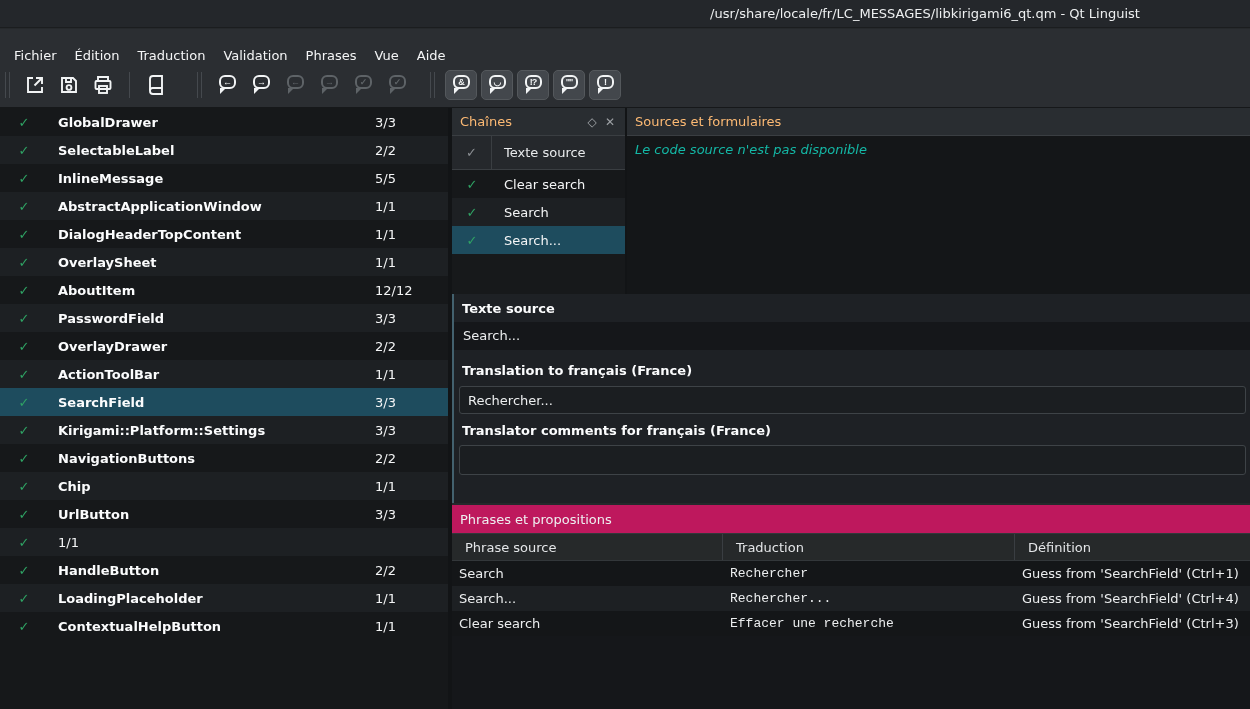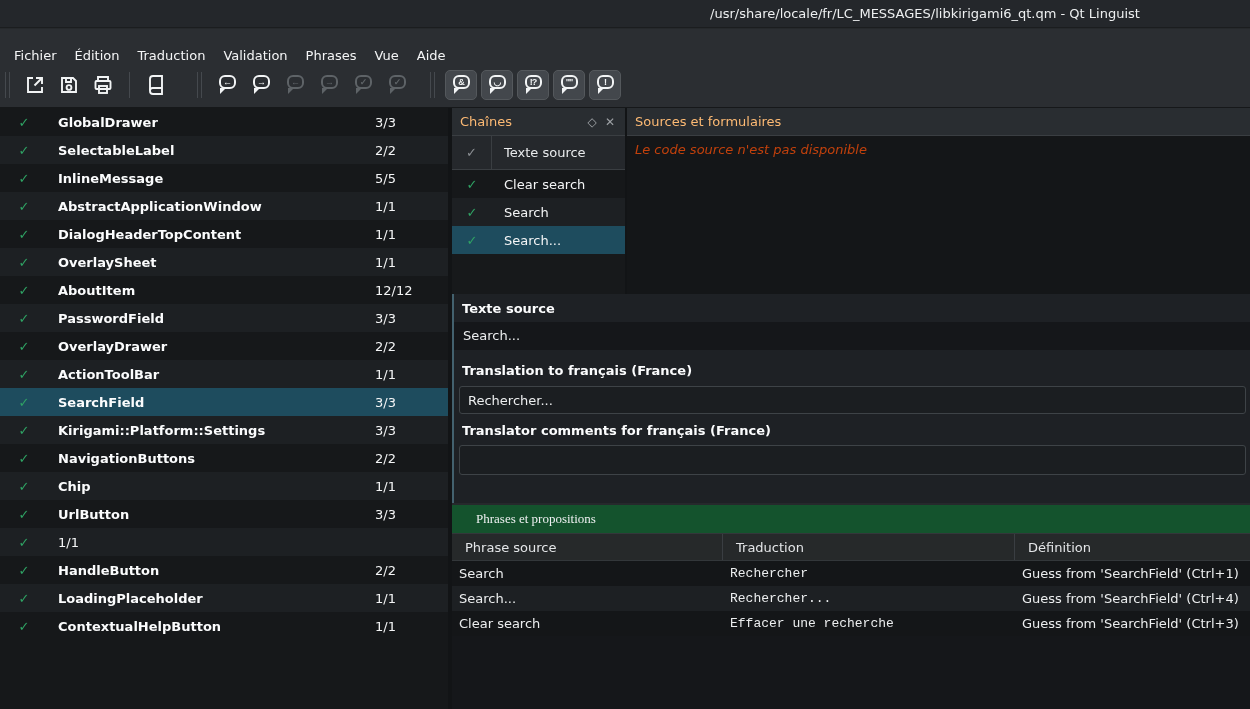--- a/index.html
+++ b/index.html
@@ -48,33 +48,33 @@
   .ccount { flex:1; padding-left:10px; }
 
   .context-panel { position:absolute; left:0; top:108px; width:448px; height:601px; background:#16181a; }
   .vdivider { position:absolute; top:108px; width:4px; height:601px; background:#121416; }
 
   .strings-panel { position:absolute; left:452px; top:108px; width:173px; height:186px; background:#17191b; }
   .schk { width:40px; text-align:center; color:#2fa364; font-weight:bold; }
   .sname { flex:1; padding-left:12px; white-space:nowrap; overflow:hidden; }
 
   .sources-panel { position:absolute; left:627px; top:108px; width:623px; height:186px; background:#141618; }
-  .sources-msg { position:absolute; left:8px; top:6px; font-style:italic; color:#c2410c; }
+  .sources-msg { position:absolute; left:8px; top:6px; font-style:italic; color:#14b8a6; }
 
   
   .editor { position:absolute; left:452px; top:294px; width:798px; height:209px; background:#1e2125; }
   .editor::before { content:""; position:absolute; left:0; top:0; bottom:0; width:2px; background:#43616e; }
   .elabel { position:absolute; left:10px; font-weight:bold; color:#fbfcfd; }
   .srcband { position:absolute; left:2px; right:0; height:28px; background:#15171a; line-height:28px; padding-left:9px; color:#eceeef; }
   .tinput { position:absolute; left:7px; right:4px; height:28px; background:#1b1e21; border:1px solid #3e4347; border-radius:3px;
             color:#eceeef; font-family:inherit; font-size:13px; padding:0 8px; }
 
   
   .phrases-panel { position:absolute; left:452px; top:503px; width:798px; height:206px; background:#15171a; border-top:2px solid #26292c; }
-  .phrases-title { height:28px; background:#14532d; display:flex; align-items:center; padding-left:24px; color:#eef0f1;font-family:Liberation Serif, serif; }
+  .phrases-title { height:28px; background:#be185d; display:flex; align-items:center; padding-left:8px; color:#eef0f1; }
   .phead { height:28px; background:#26292a; border-top:1px solid #33373a; border-bottom:1px solid #33373a; display:flex; align-items:center; color:#e4e6e8; }
   .phead .cell { height:100%; display:flex; align-items:center; padding-left:13px; border-right:1px solid #3a3e42; }
   .phead .cell:last-child { border-right:none; }
   .prow { height:25px; display:flex; align-items:center; color:#eceeef; }
   .prow.odd { background:#141618; }
   .prow.even { background:#1d2023; }
   .pc1 { width:271px; padding-left:7px; }
   .pc2 { width:292px; padding-left:7px;font-family:Liberation Mono, monospace; }
   .pc3 { flex:1; padding-left:7px; }
 </style>

